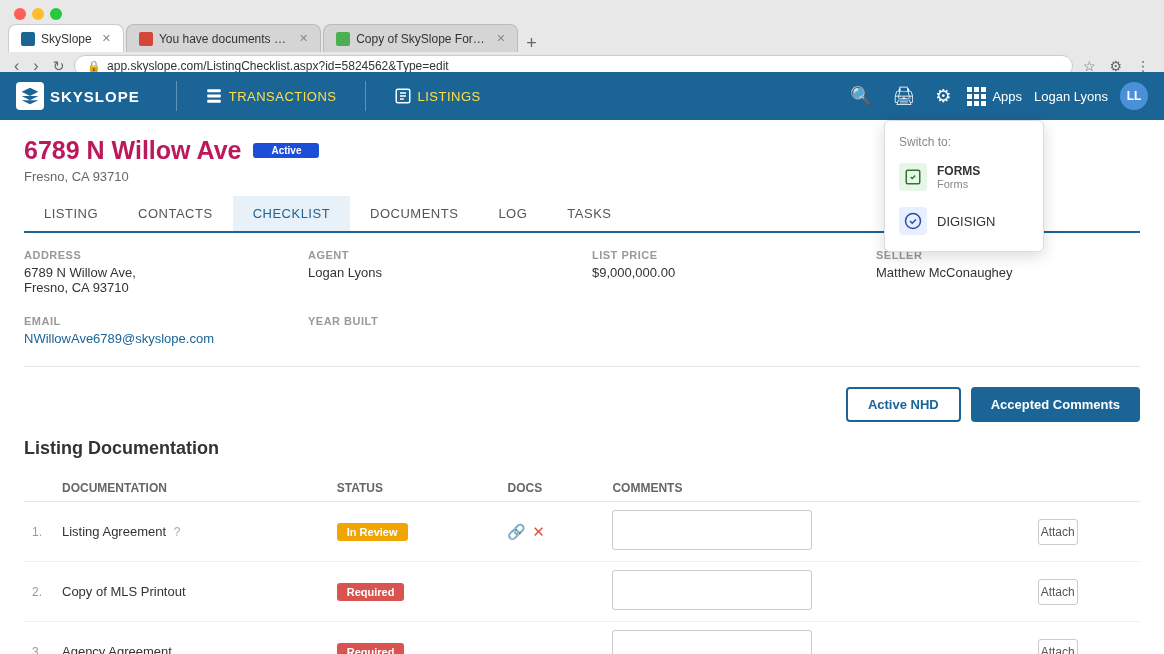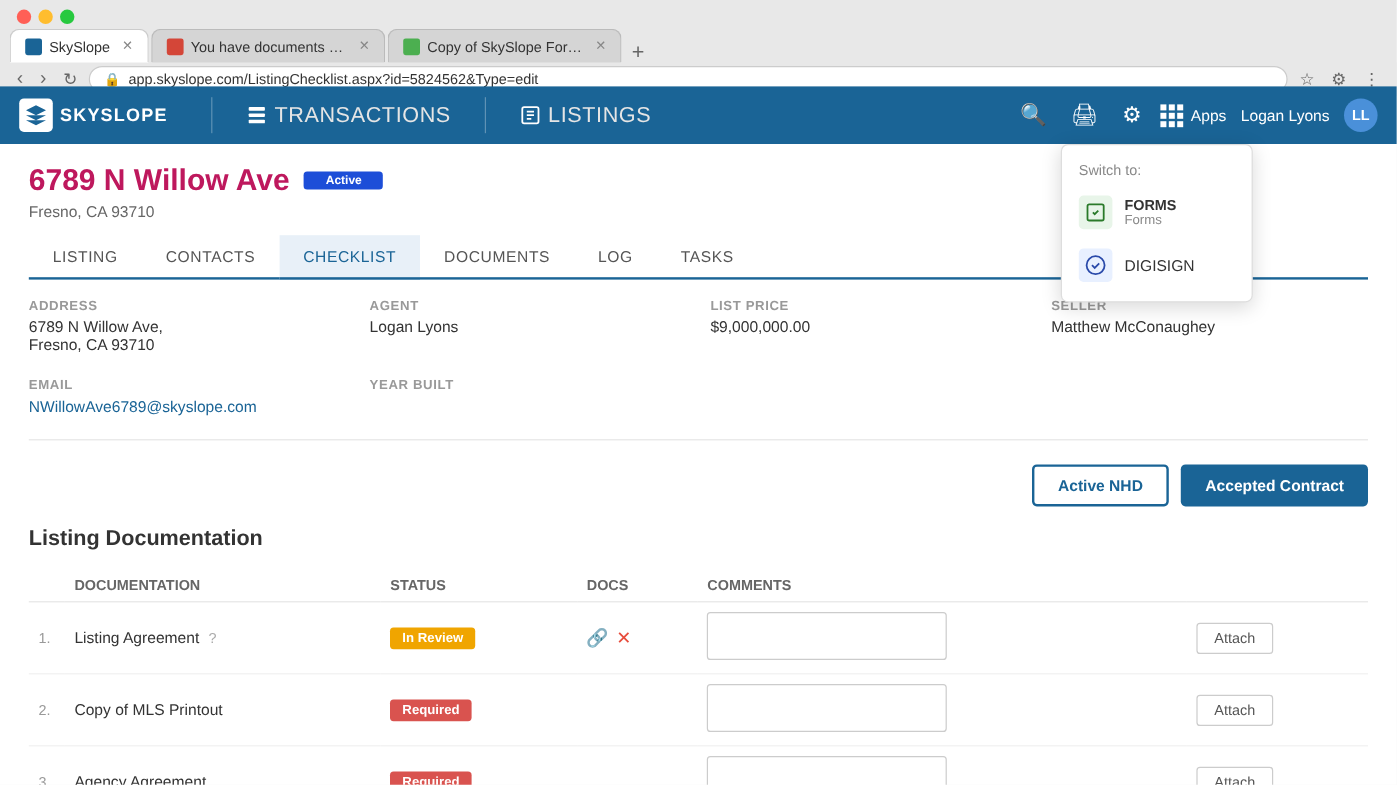--- a/index.html
+++ b/index.html
@@ -18,21 +18,21 @@
     .nav-btn { background: none; border: none; color: #666; font-size: 16px; cursor: pointer; padding: 2px 4px; }
     .address-bar { flex: 1; background: #fff; border: 1px solid #ccc; border-radius: 16px; padding: 3px 12px; font-size: 12px; color: #333; display: flex; align-items: center; gap: 6px; }
     .address-lock { color: #5a8a5a; font-size: 11px; }
 
     
     .app-header { background: #1a6496; height: 48px; display: flex; align-items: center; padding: 0 16px; gap: 0; position: relative; }
     .skyslope-logo { display: flex; align-items: center; gap: 6px; color: white; font-weight: 700; font-size: 18px; margin-right: 20px; }
     .logo-icon { width: 28px; height: 28px; background: white; border-radius: 4px; display: flex; align-items: center; justify-content: center; }
     .logo-icon svg { width: 20px; height: 20px; }
     .divider-v { width: 1px; height: 30px; background: rgba(255,255,255,0.3); margin: 0 16px; }
-    .nav-item { display: flex; align-items: center; gap: 6px; color: #e5e5e5; text-decoration: none; font-size: 18px; font-weight: 500; padding: 0 12px; height: 48px; text-transform: uppercase; letter-spacing: 0.5px; cursor: pointer; }
+    .nav-item { display: flex; align-items: center; gap: 6px; color: #fde047; text-decoration: none; font-size: 13px; font-weight: 500; padding: 0 12px; height: 48px; text-transform: uppercase; letter-spacing: 0.5px; cursor: pointer; }
     .nav-icon { width: 18px; height: 18px; }
     .header-right { margin-left: auto; display: flex; align-items: center; gap: 12px; }
     .header-icon-btn { background: none; border: none; color: white; cursor: pointer; font-size: 18px; padding: 4px; }
     .apps-btn { display: flex; align-items: center; gap: 6px; color: white; font-size: 13px; font-weight: 500; cursor: pointer; background: none; border: none; }
     .user-name { color: white; font-size: 13px; }
     .user-avatar { width: 28px; height: 28px; border-radius: 50%; background: #4a90d9; display: flex; align-items: center; justify-content: center; color: white; font-size: 12px; font-weight: 600; }
 
     
     .switch-dropdown { position: absolute; top: 120px; right: 120px; background: white; border: 1px solid #ddd; border-radius: 6px; box-shadow: 0 4px 16px rgba(0,0,0,0.15); z-index: 100; width: 160px; padding: 8px 0; }
     .switch-title { padding: 6px 14px; font-size: 12px; color: #888; font-weight: 500; }
@@ -70,21 +70,21 @@
     .section-title { font-size: 18px; font-weight: 600; color: #333; margin-bottom: 16px; }
     .doc-table { width: 100%; border-collapse: collapse; }
     .doc-table thead tr { border-bottom: 1px solid #e5e5e5; }
     .doc-table th { font-size: 12px; font-weight: 600; color: #666; text-transform: uppercase; padding: 6px 8px; text-align: left; }
     .doc-table td { padding: 8px 8px; vertical-align: middle; border-bottom: 1px solid #f0f0f0; }
     .doc-table .row-num { color: #999; font-size: 12px; width: 30px; }
     .doc-name { font-size: 13px; color: #333; margin-left: 16px; }
     .status-pill { display: inline-block; padding: 3px 10px; border-radius: 3px; font-size: 11px; font-weight: 600; color: white; }
     .status-review { background: #f0a500; }
     .status-required { background: #d9534f; }
-    .attach-btn { padding: 5px 14px; border: 1px solid #ccc; border-radius: 3px; background: white; font-size: 12px; color: #555; cursor: pointer; }
+    .attach-btn { padding: 5px 2px; border: 1px solid #ccc; border-radius: 3px; background: white; font-size: 12px; color: #555; cursor: pointer; }
     .comments-input { width: 200px; height: 40px; border: 1px solid #ccc; border-radius: 3px; padding: 4px; font-size: 12px; resize: none; }
     .doc-icons { display: flex; gap: 6px; align-items: center; }
     .doc-icon { color: #aaa; font-size: 15px; cursor: pointer; }
     .doc-icon.link { color: #aaa; }
     .doc-icon.del { color: #e74c3c; }
   </style>
 </head>
 <body>
 
 <div class="browser-chrome">
@@ -237,21 +237,21 @@
       <a class="detail-value detail-link" href="#">NWillowAve6789@skyslope.com</a>
     </div>
     <div class="detail-group">
       <span class="detail-label">YEAR BUILT</span>
       <span class="detail-value"></span>
     </div>
   </div>
 
   <div class="action-row">
     <button class="btn-outline">Active NHD</button>
-    <button class="btn-primary">Accepted Contract</button>
+    <button class="btn-primary">Accepted Comments</button>
   </div>
 
   <div class="section-title">Listing Documentation</div>
   <table class="doc-table">
     <thead>
       <tr>
         <th style="width:30px;"></th>
         <th>Documentation</th>
         <th>Status</th>
         <th>Docs</th>

